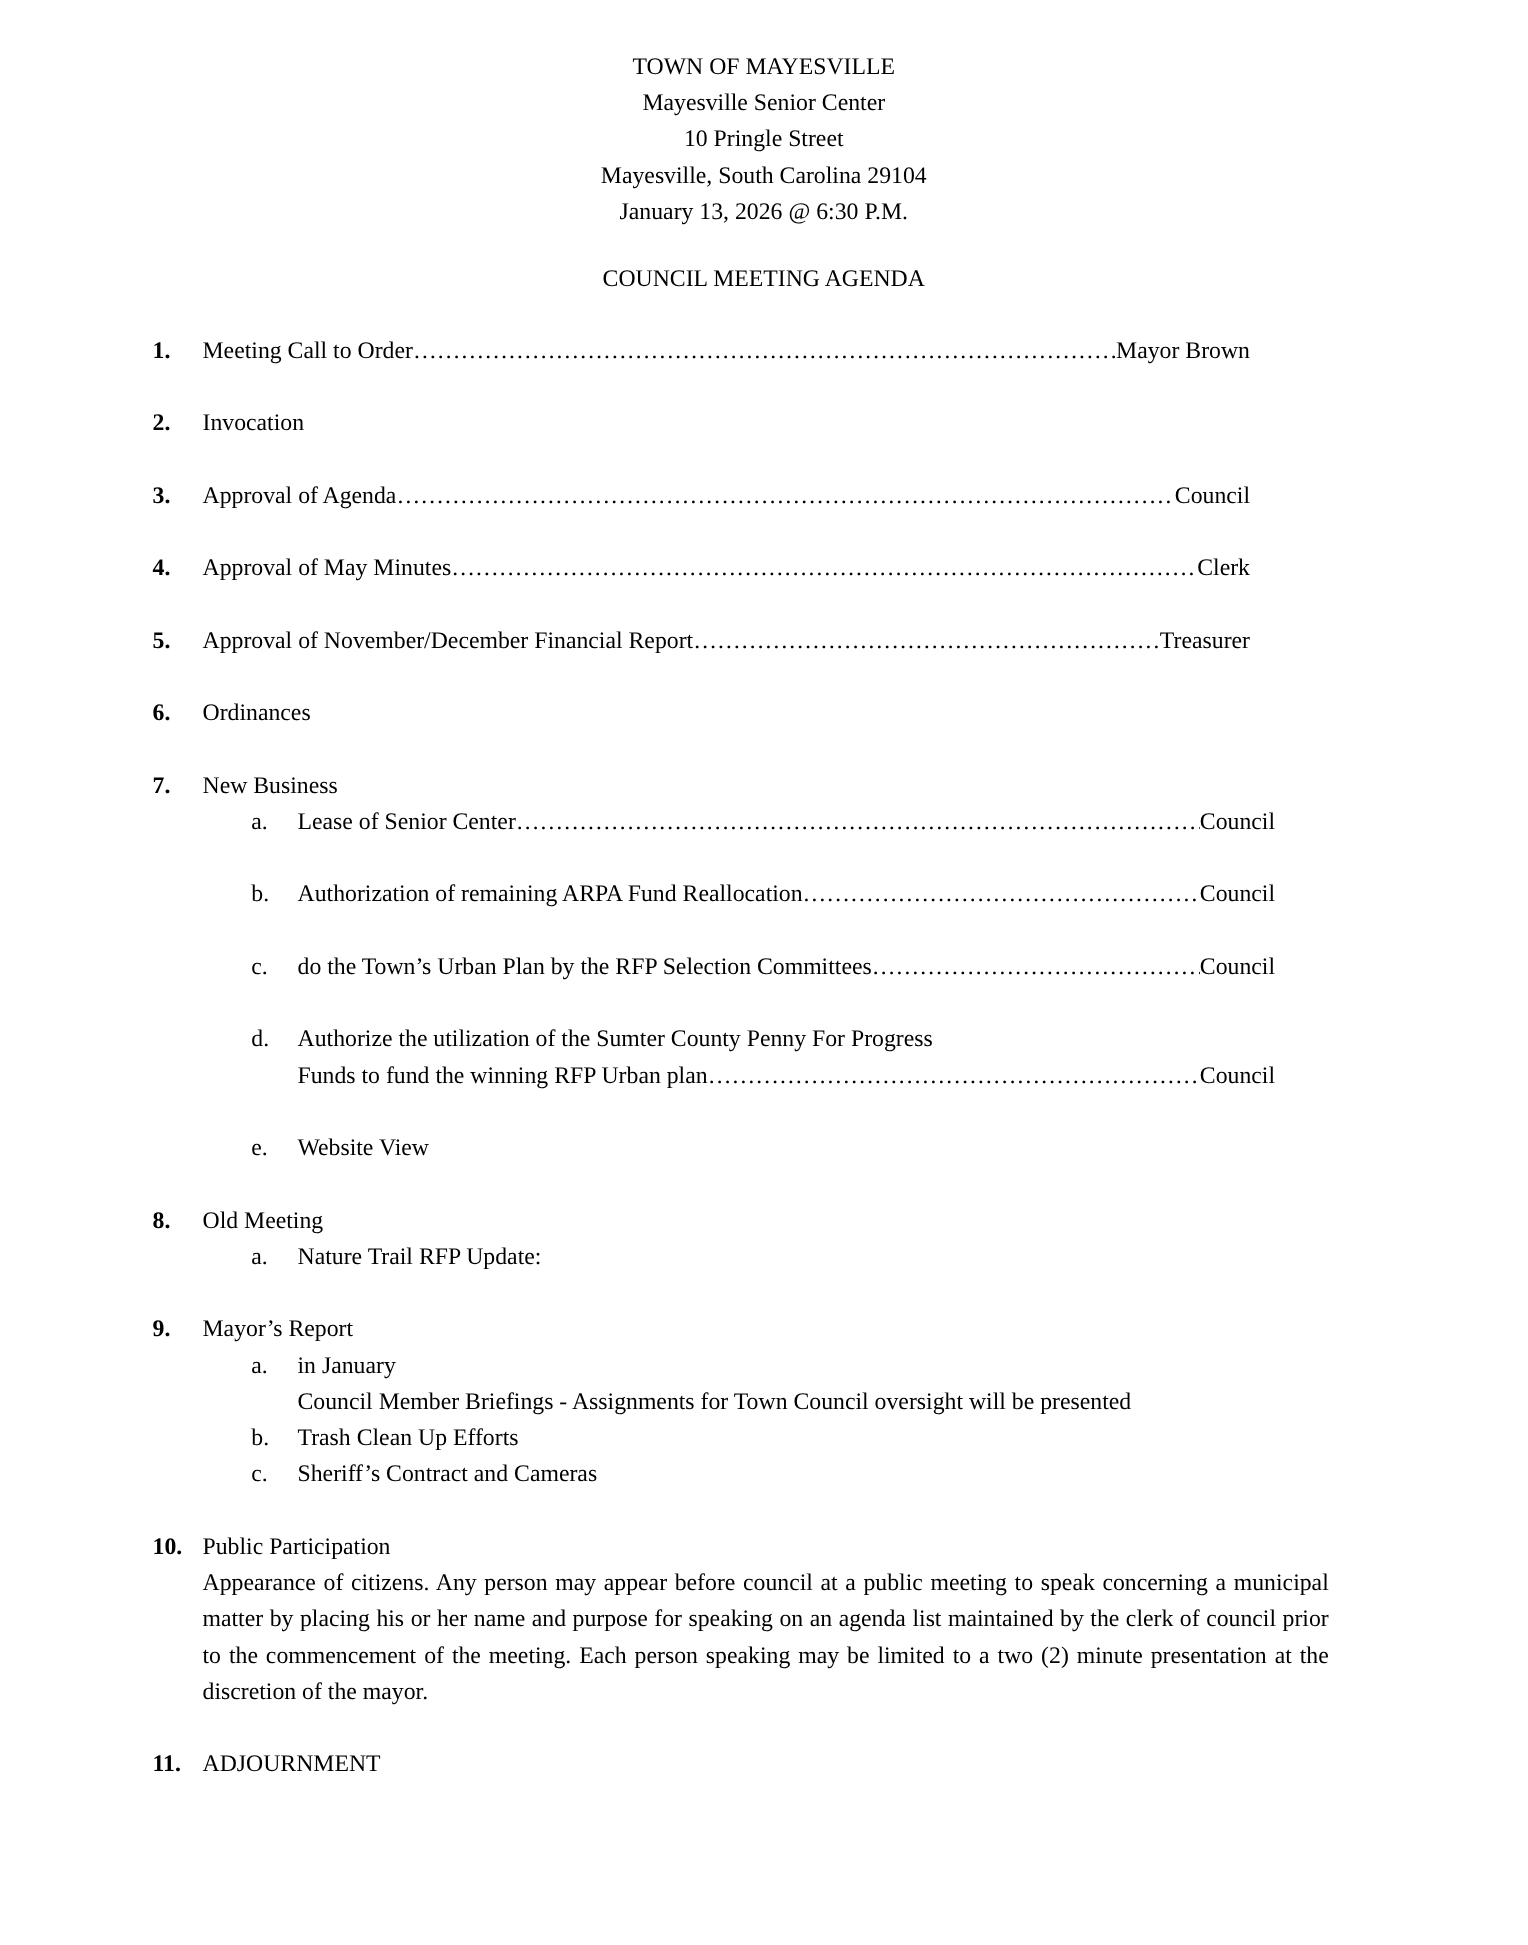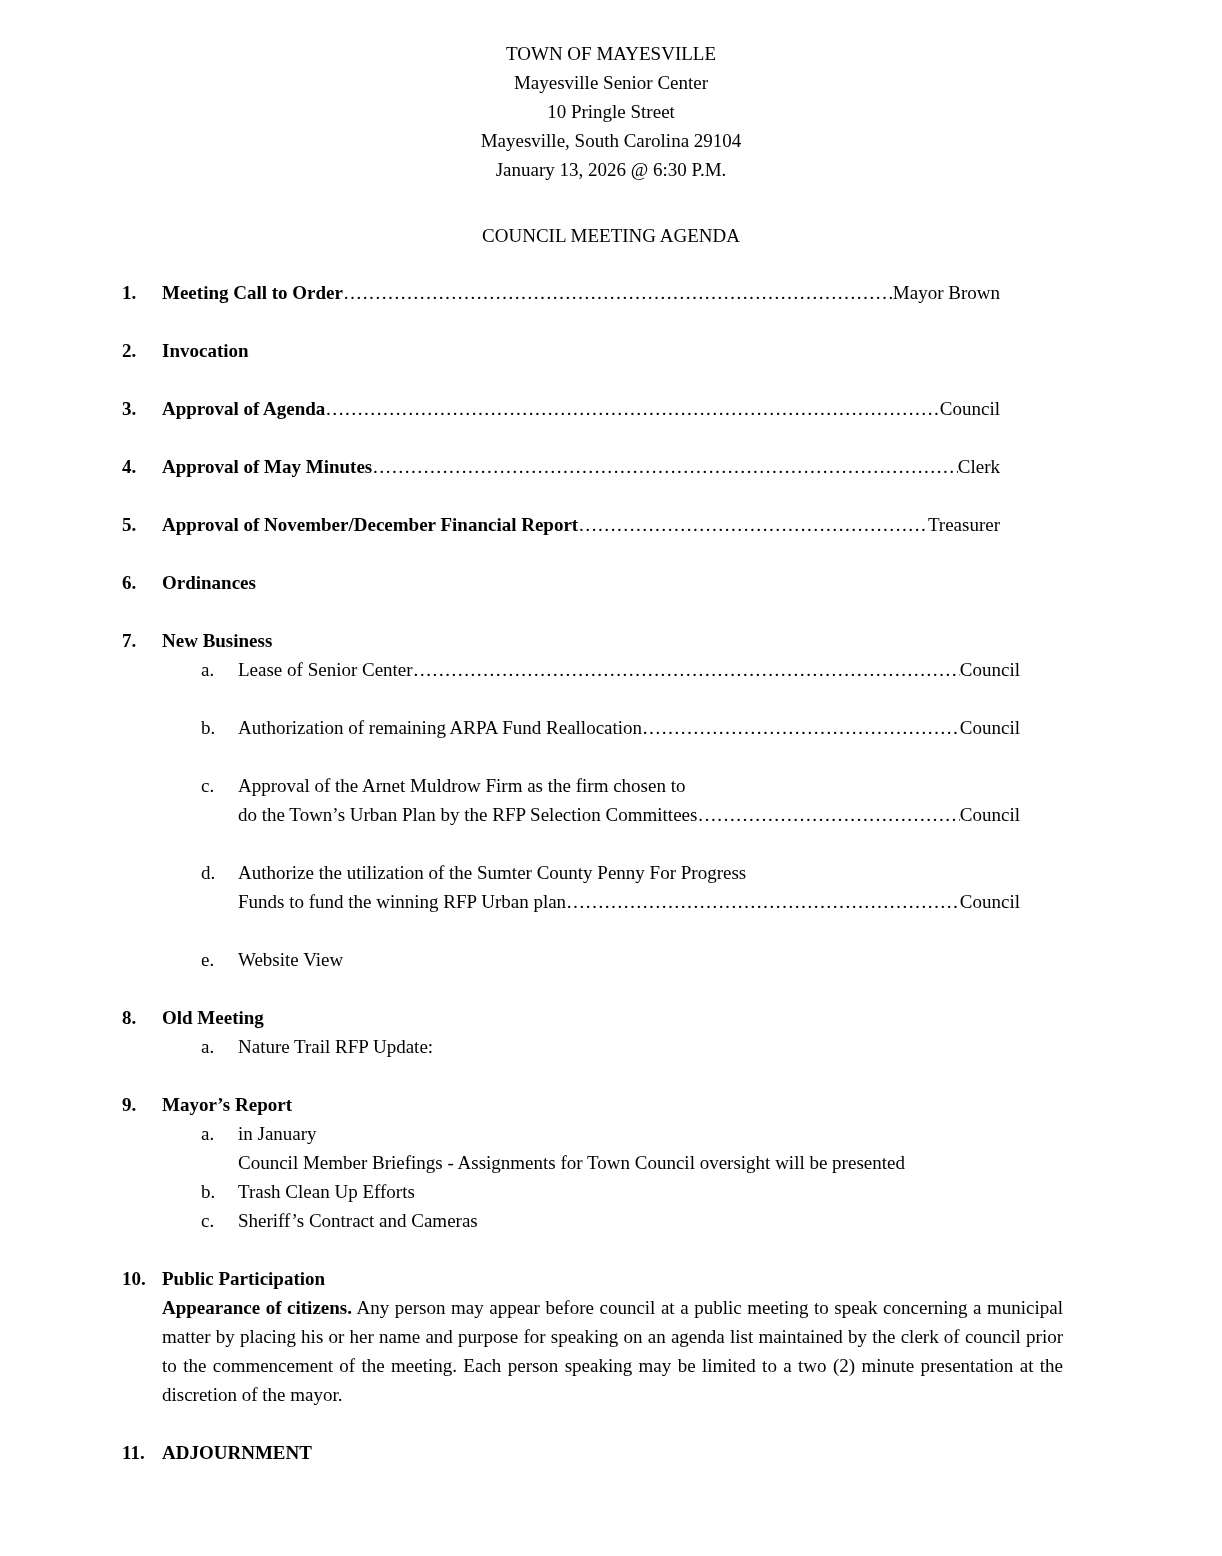--- a/index.html
+++ b/index.html
@@ -10,23 +10,23 @@
     color: #000000;
     font-family: "Liberation Serif", "DejaVu Serif", serif;
     font-size: 19px;
     line-height: 29px;
     box-sizing: border-box;
     padding: 39px 60px 0 122px;
     overflow: hidden;
   }
   .header { text-align: center; margin-right: 62px; }
   .header div { white-space: nowrap; }
-  .doc-title { margin-top: 37px; }
+  .doc-title { margin-top: 25px; }
   .agenda { margin-top: 28px; }
-  .bold { font-weight: bold; }
+  .bold { font-weight: normal; }
   .item { display: flex; }
   .mb1 { margin-bottom: 29px; }
   .mb0 { margin-bottom: 0; }
   .num { flex: none; width: 40px; font-weight: bold; }
   .item-body { flex: 1 1 auto; min-width: 0; }
   .sub { display: flex; margin-left: 39px; }
   .letter { flex: none; width: 37px; }
   .sub-body { flex: 1 1 auto; min-width: 0; }
   .leader-row { display: flex; align-items: baseline; }
   .leader-row.top { width: 838px; }
@@ -133,21 +133,20 @@
               <span class="lead-title">Authorization of remaining ARPA Fund Reallocation</span>
               <span class="dots">…………………………………………………………………………………………………………………………………………………………</span>
               <span class="who">Council</span>
             </div>
           </div>
         </div>
 
         <div class="sub mb1">
           <span class="letter">c.</span>
           <div class="sub-body">
-            <div>Approval of the Arnet Muldrow Firm as the firm chosen to</div>
             <div class="leader-row subw">
               <span class="lead-title">do the Town’s Urban Plan by the RFP Selection Committees</span>
               <span class="dots">…………………………………………………………………………………………………………………………………………………………</span>
               <span class="who">Council</span>
             </div>
           </div>
         </div>
 
         <div class="sub mb1">
           <span class="letter">d.</span>

